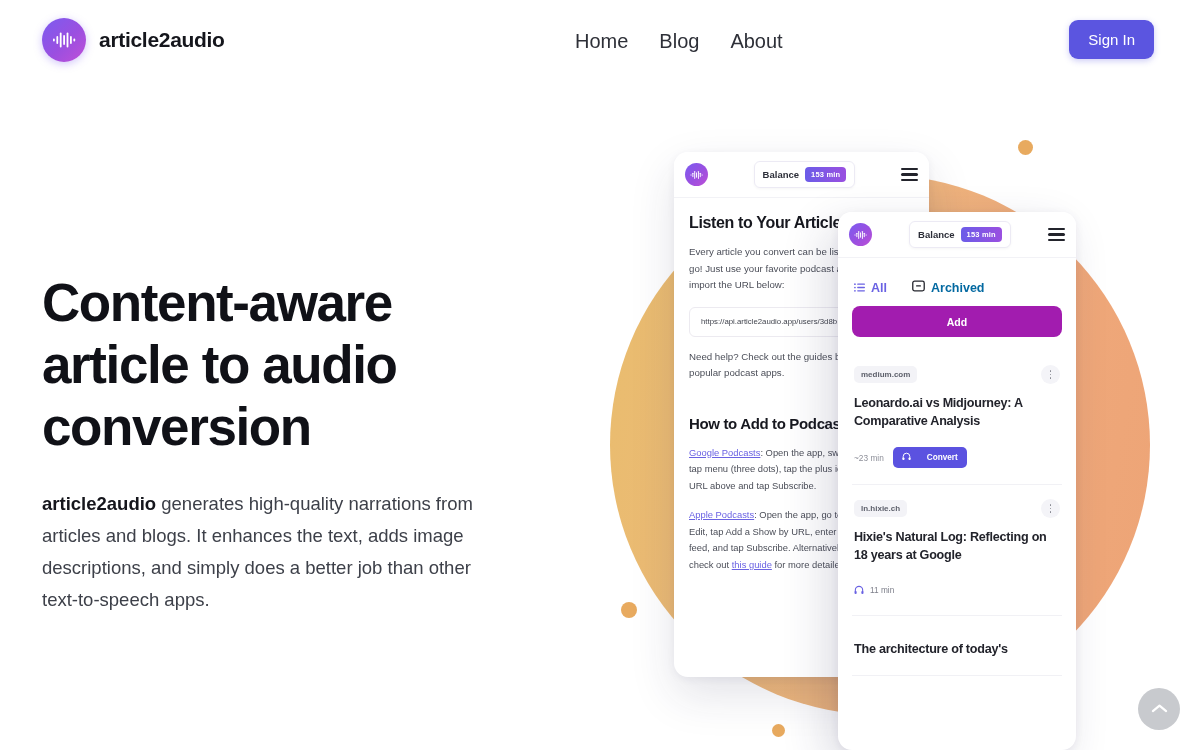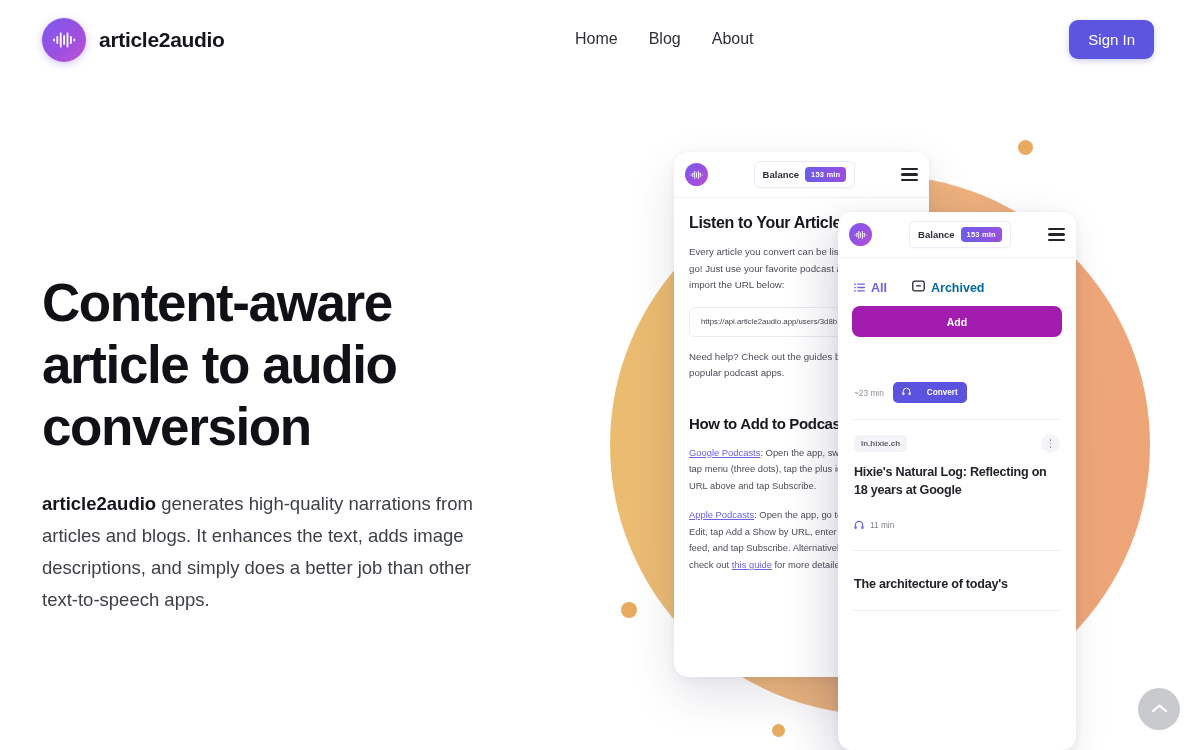--- a/index.html
+++ b/index.html
@@ -21,21 +21,21 @@
   .brand-logo {
     width: 44px; height: 44px; border-radius: 50%;
     background: linear-gradient(135deg, #7b5cf0 0%, #9b4fe0 55%, #c050d8 100%);
     display: flex; align-items: center; justify-content: center;
     box-shadow: 0 2px 8px rgba(124,92,240,.35);
   }
   .brand-name { font-size: 21px; font-weight: 700; letter-spacing: -.3px; color: #15161c; }
 
   .nav { position: absolute; left: 572px; top: 28px; display: flex; gap: 25px; }
   .nav a {
-    font-size: 16px; color: #2e3038; text-decoration: none; font-weight: 400;
+    font-size: 20px; color: #2e3038; text-decoration: none; font-weight: 400;
     padding: 2px 3px; cursor: pointer;
   }
   .signin-btn {
     position: absolute; right: 46px; top: 20px;
     background: #5b55e0; color: #fff; border: none; border-radius: 9px;
     font-size: 15px; font-family: inherit; padding: 11px 19px; cursor: pointer;
     box-shadow: 0 2px 6px rgba(91,85,224,.3);
   }
 
   
@@ -316,20 +316,29 @@
           <span>Archived</span>
         </div>
       </div>
 
 
       <button class="mf-add">Add</button>
 
       <div class="mf-list">
 
         <div class="mf-card">
+          <div class="mf-card-top">
+            <span class="mf-source">medium.com</span>
+            <span class="mf-kebab">
+                <i></i>
+                <i></i>
+                <i></i>
+              </span>
+          </div>
+          <div class="mf-title">Leonardo.ai vs Midjourney: A Comparative Analysis</div>
           <div class="mf-meta">
             <span class="mf-mins">~23 min</span>
             <button class="mf-convert">
               <span>
                 <svg width="9" height="9" viewBox="0 0 12 12">
                   <path d="M1.6 8V6a4.4 4.4 0 0 1 8.8 0v2" fill="none" stroke="#fff" stroke-width="1.3" stroke-linecap="round"></path>
                   <rect x=".6" y="7.2" width="2.6" height="3.6" rx="1.2" fill="#fff"></rect>
                   <rect x="8.8" y="7.2" width="2.6" height="3.6" rx="1.2" fill="#fff"></rect>
                 </svg>
               </span>

